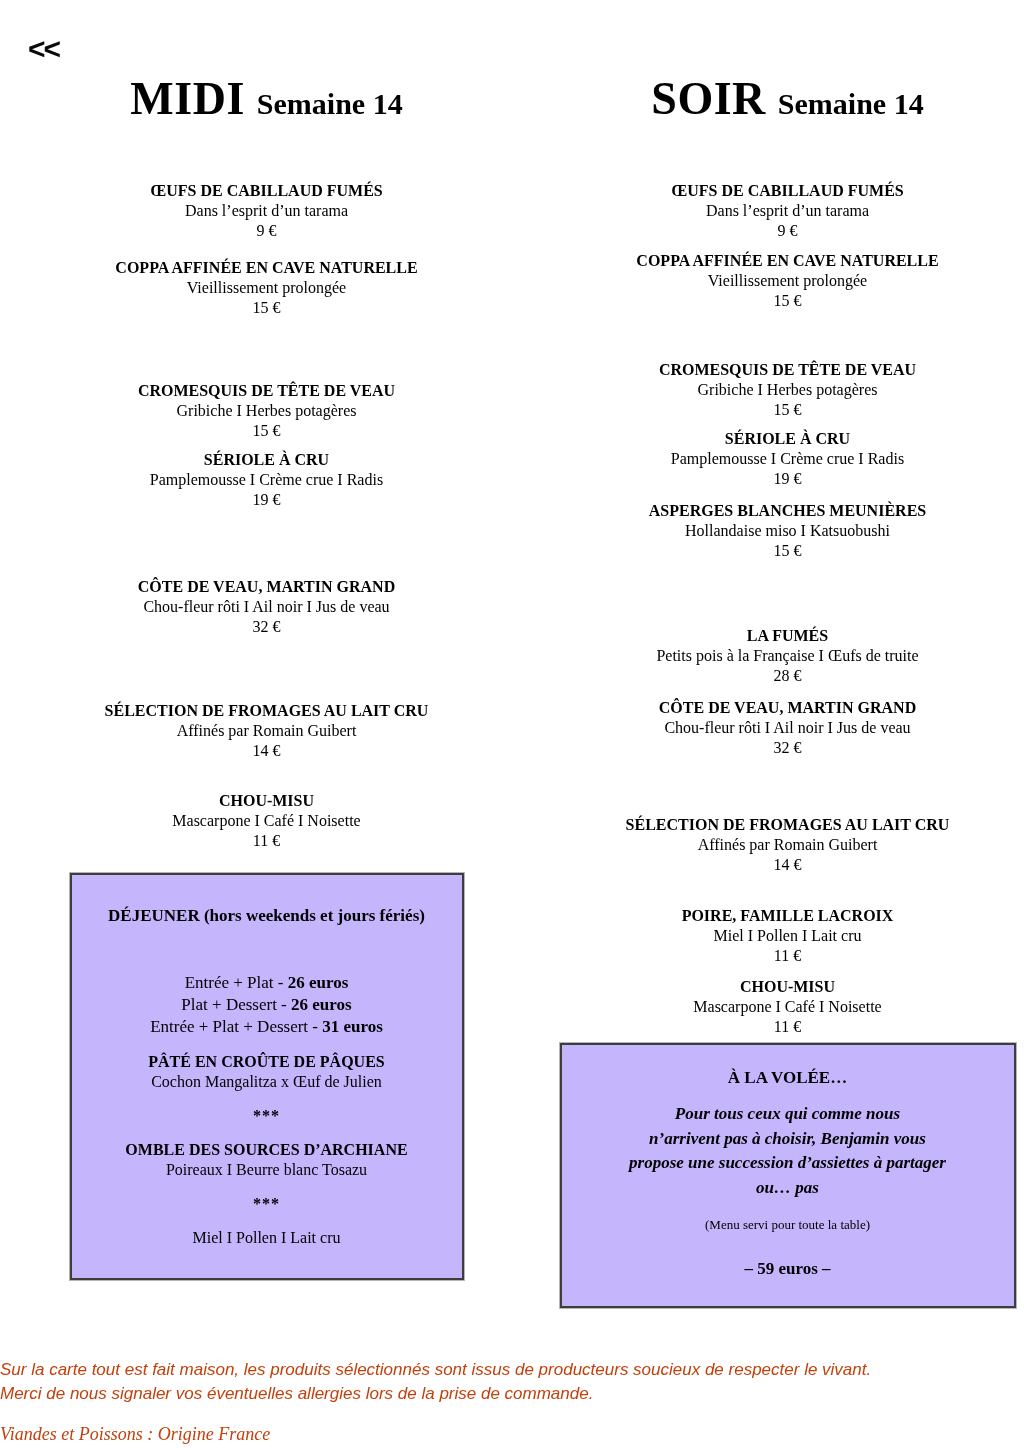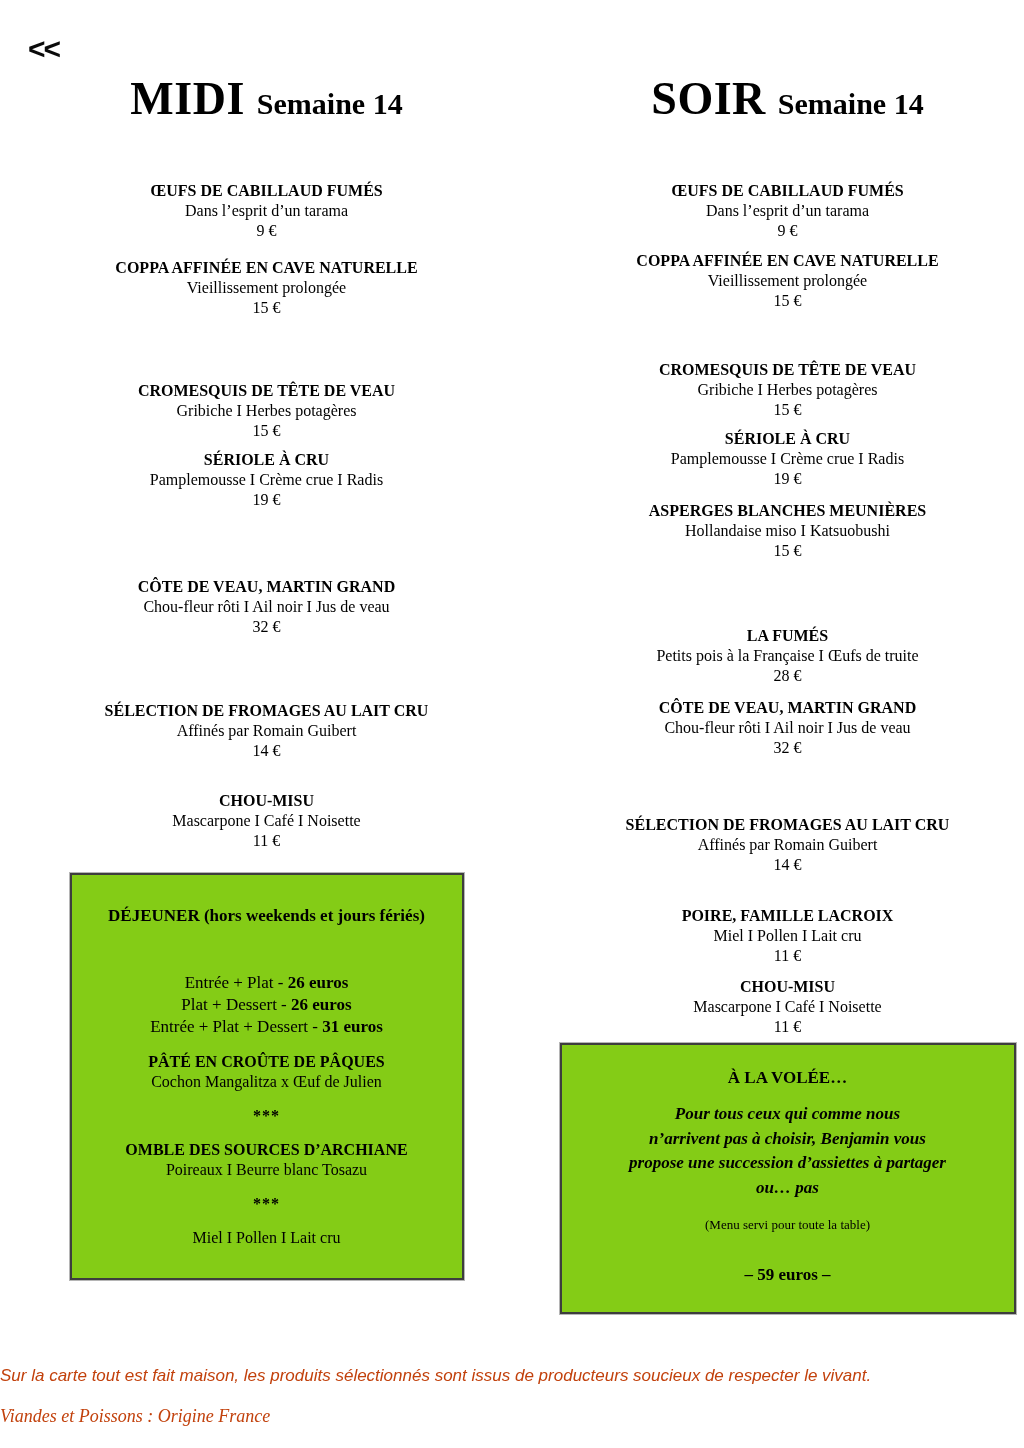--- a/index.html
+++ b/index.html
@@ -29,21 +29,21 @@
   .item { line-height:20px; }
   .item .name { font-weight:700; font-size:16px; }
   .item .desc { font-size:16px; }
   .item .price { font-size:16px; }
 
   .menu-box {
     border:2px solid #3d3d3d;
     box-shadow:0 0 0 1px #b5b5b5;
     margin-left:auto; margin-right:auto;
     text-align:center;
-    background:#84cc16;
+    background:#c4b5fd;
   }
   .dejeuner-box { width:394px; margin-top:22px; padding:30px 14px 30px; }
   .volee-box { width:456px; margin-top:6px; padding:22px 22px 26px; }
 
   .box-title { font-size:17px; font-weight:700; line-height:21px; }
   .dejeuner-box .box-title { margin-bottom:46px; }
 
   .formula { font-size:17px; line-height:22px; }
   .formula .f-price { font-weight:700; }
 
@@ -52,21 +52,21 @@
   .box-course .desc { font-size:16px; }
   .stars { font-weight:700; font-size:16px; line-height:20px; margin:14px 0; letter-spacing:1px; }
 
   .pitch {
     margin-top:14px;
     font-weight:700; font-style:italic;
     font-size:17px; line-height:24.5px;
     white-space:pre-line;
   }
   .box-note { margin-top:14px; font-size:13px; line-height:22px; }
-  .box-price { margin-top:28px; font-size:17px; font-weight:700; line-height:22px; }
+  .box-price { margin-top:22px; font-size:17px; font-weight:700; line-height:22px; }
 
   .footer {
     margin-top:50px; text-align:left; color:#c2410c;
   }
   .footer .notice {
     font-family:"Liberation Sans", sans-serif;
     font-style:italic; font-size:17px; line-height:24px;
   }
   .footer .origin {
     margin-top:16px;
@@ -219,16 +219,17 @@
 ou… pas</div>
         <div class="box-note">(Menu servi pour toute la table)</div>
         <div class="box-price">– 59 euros –</div>
       </div>
     </section>
 
   </div>
 
   <footer class="footer">
     <div class="notice">Sur la carte tout est fait maison, les produits sélectionnés sont issus de producteurs soucieux de respecter le vivant.</div>
+    <div class="notice">Merci de nous signaler vos éventuelles allergies lors de la prise de commande.</div>
     <div class="origin">Viandes et Poissons : Origine France</div>
   </footer>
 
 </div>
 
 </body></html>

